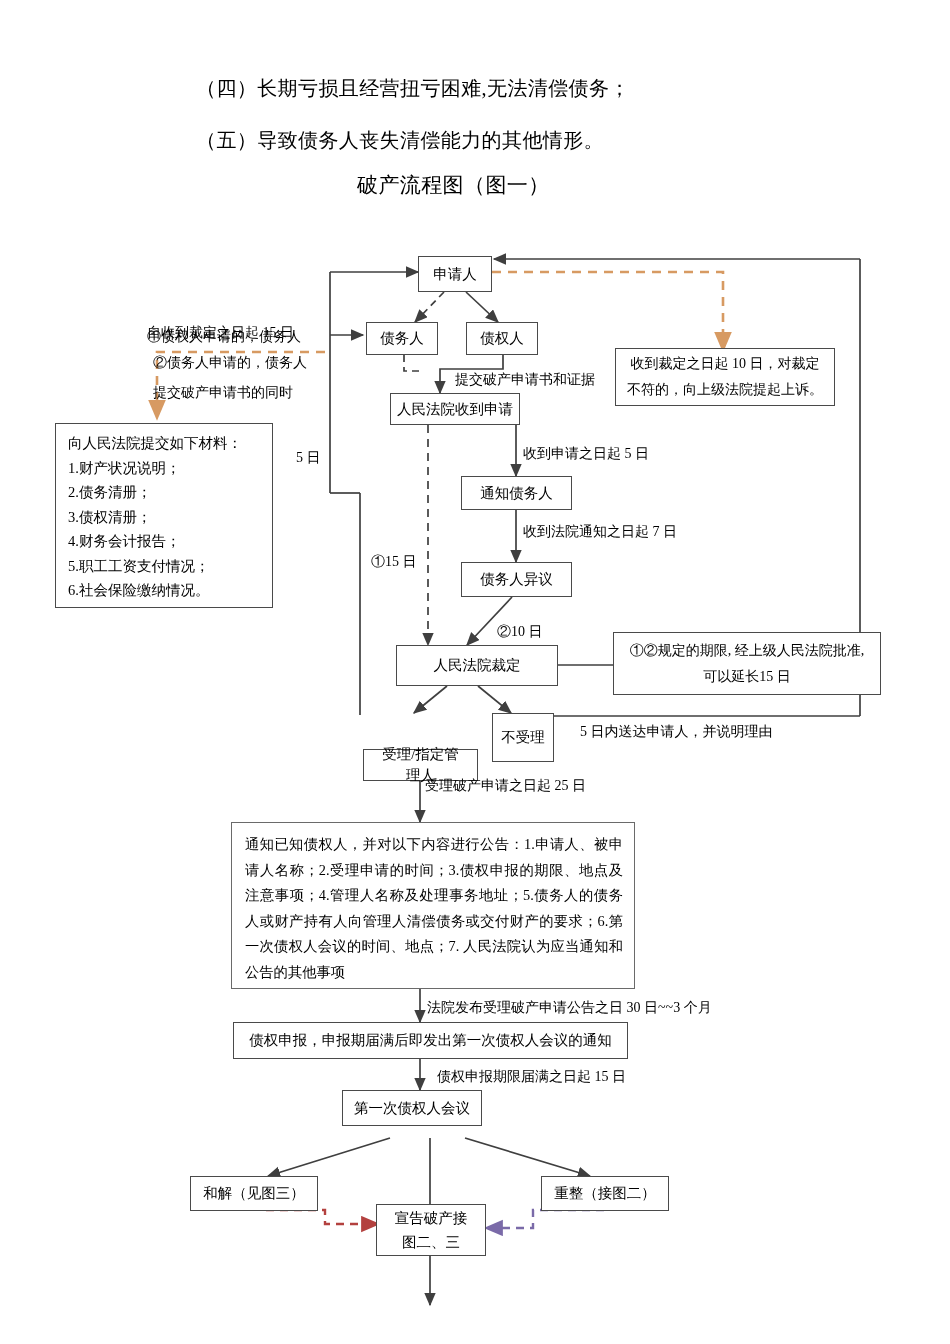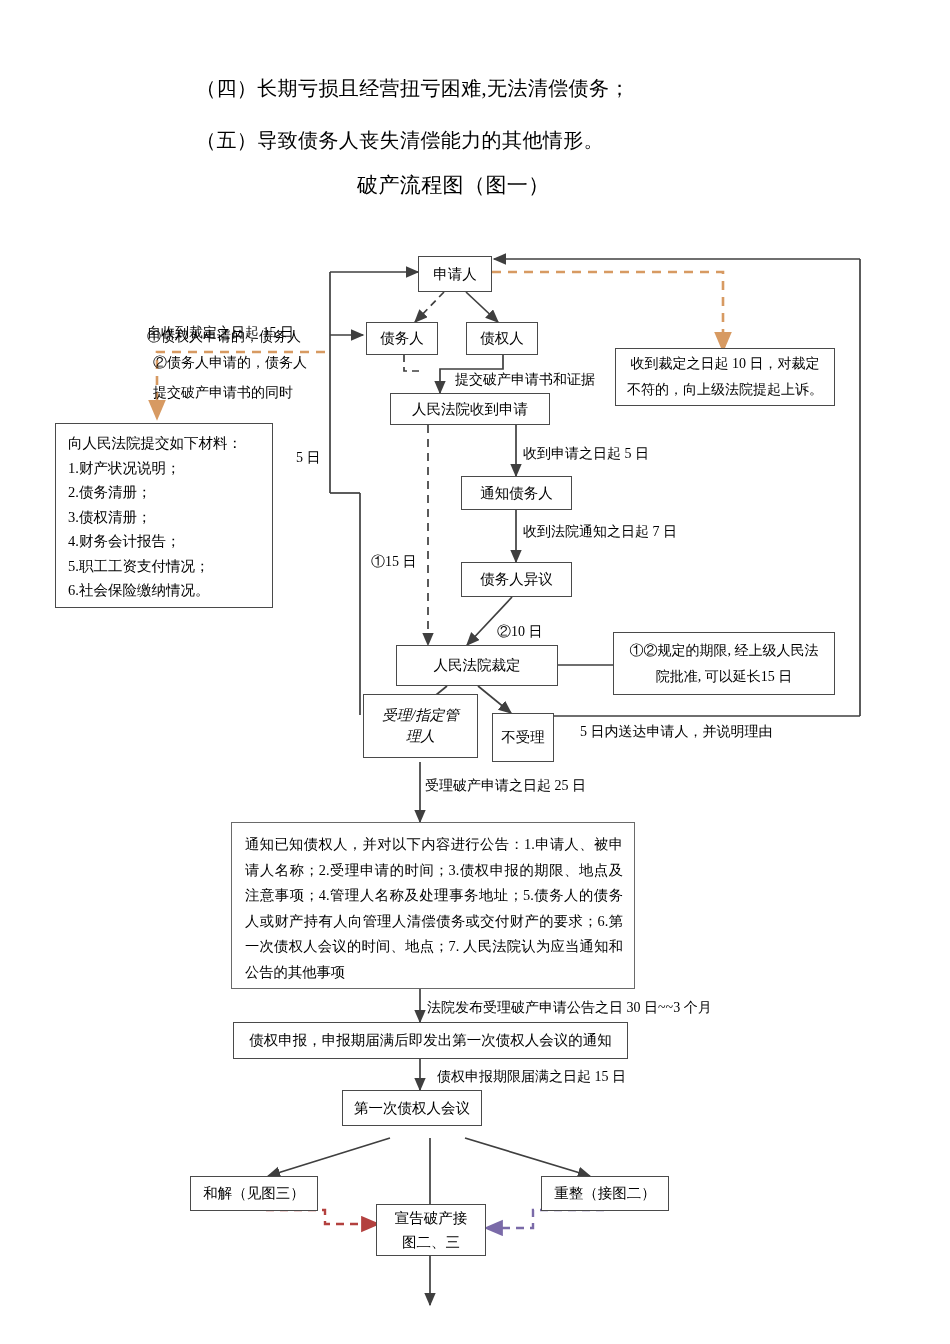--- a/index.html
+++ b/index.html
@@ -165,37 +165,37 @@
   </div>
 
   <div class="box" style="left:366px;top:322px;width:72px;height:33px;">
     <span>债务人</span>
   </div>
 
   <div class="box" style="left:466px;top:322px;width:72px;height:33px;">
     <span>债权人</span>
   </div>
 
-  <div class="box" style="left:390px;top:393px;width:160px;height:32px;">
+  <div class="box" style="left:390px;top:393px;width:130px;height:32px;">
     <span>人民法院收到申请</span>
   </div>
 
   <div class="box" style="left:461px;top:476px;width:111px;height:34px;">
     <span>通知债务人</span>
   </div>
 
   <div class="box" style="left:461px;top:562px;width:111px;height:35px;">
     <span>债务人异议</span>
   </div>
 
   <div class="box" style="left:396px;top:645px;width:162px;height:41px;">
     <span>人民法院裁定</span>
   </div>
 
-  <div class="box" style="left:363px;top:694px;width:115px;height:64px;white-space:pre-line;font-style:italic;">
+  <div class="box" style="left:363px;top:749px;width:115px;height:32px;white-space:pre-line;">
     <span>受理/指定管
 理人</span>
   </div>
 
   <div class="box" style="left:492px;top:713px;width:62px;height:49px;">
     <span>不受理</span>
   </div>
 
   <div class="box" style="left:233px;top:1022px;width:395px;height:37px;">
     <span>债权申报，申报期届满后即发出第一次债权人会议的通知</span>
@@ -215,21 +215,21 @@
 
   <div class="box" style="left:376px;top:1204px;width:110px;height:52px;white-space:pre-line;line-height:24px;">
     <span>宣告破产接
 图二、三</span>
   </div>
 
   <div class="box" style="left:615px;top:348px;width:220px;height:58px;font-size:14px;line-height:26px;padding:0 10px;">
     <span>收到裁定之日起 10 日，对裁定不符的，向上级法院提起上诉。</span>
   </div>
 
-  <div class="box" style="left:613px;top:632px;width:222px;height:63px;font-size:14px;line-height:26px;padding:8px 10px;">
+  <div class="box" style="left:613px;top:632px;width:268px;height:63px;font-size:14px;line-height:26px;padding:8px 10px;">
     <span>①②规定的期限, 经上级人民法院批准, 可以延长15 日</span>
   </div>
 
   <div class="matbox" style="left:55px;top:423px;width:218px;height:185px;">
     <span class="t">向人民法院提交如下材料：</span>
     <span class="t">1.财产状况说明；</span>
     <span class="t">2.债务清册；</span>
     <span class="t">3.债权清册；</span>
     <span class="t">4.财务会计报告；</span>
     <span class="t">5.职工工资支付情况；</span>

